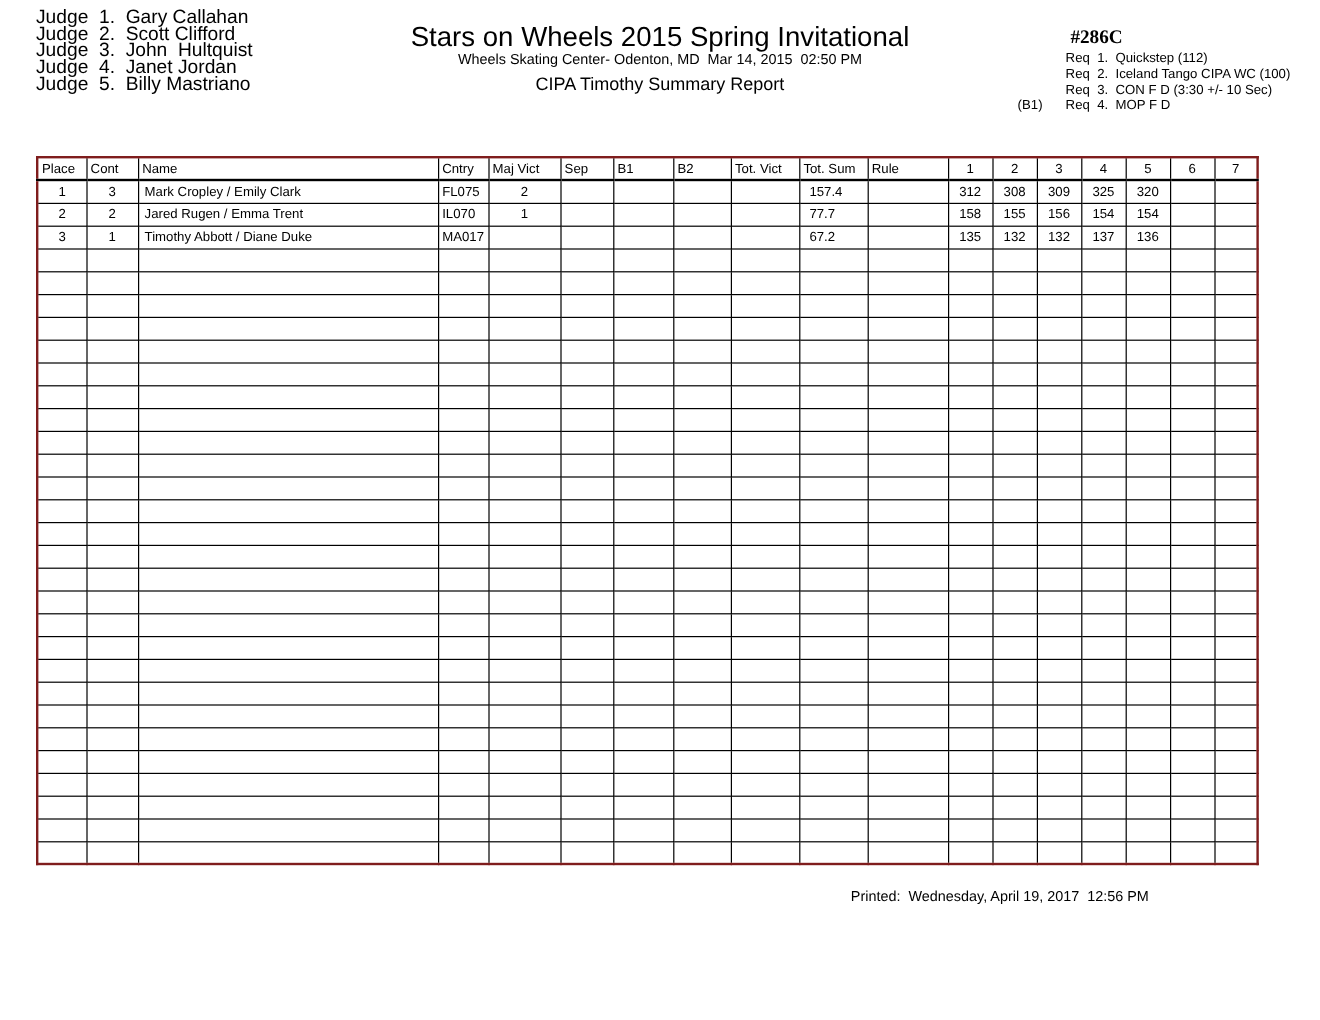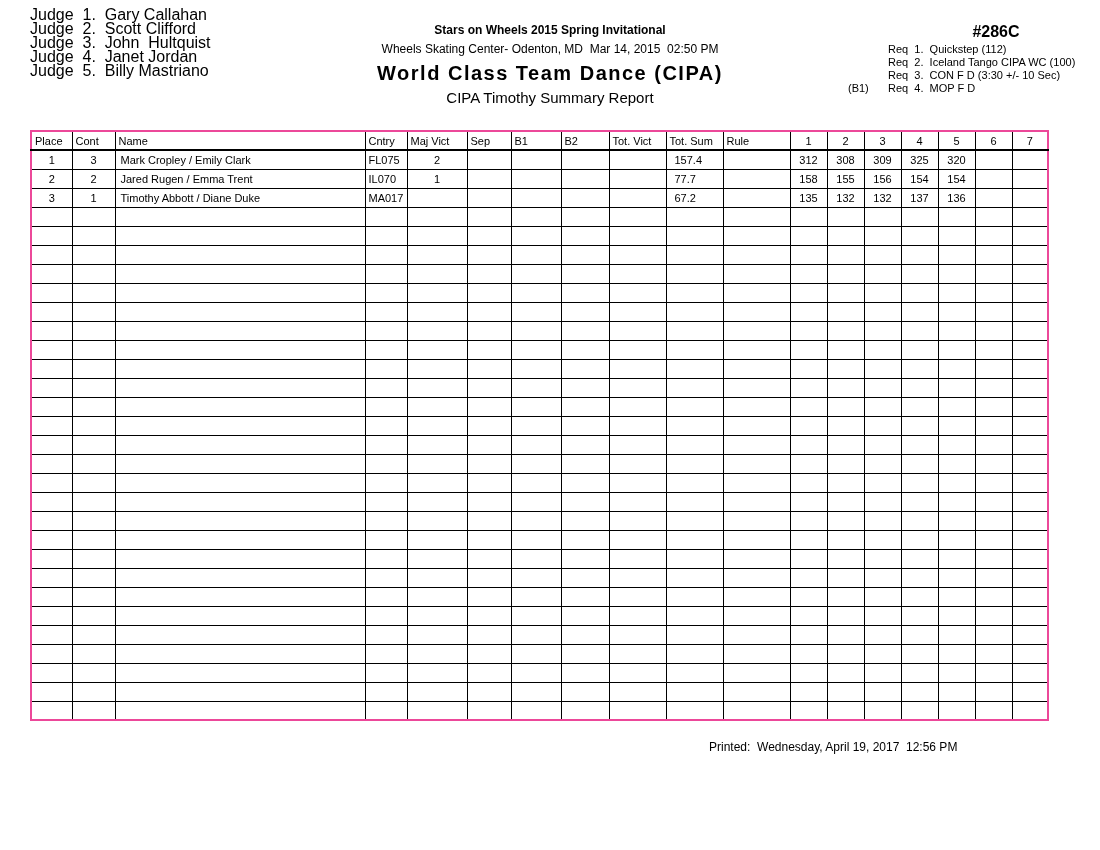--- a/index.html
+++ b/index.html
@@ -18,44 +18,45 @@
   }
   .judge-line {
     font-size: 16px; line-height: 14px; white-space: pre;
   }
 
   
   .center-header {
     position: absolute; left: 250px; top: 20px; width: 600px;
     text-align: center;
   }
-  .event-name { font-size: 12px; font-weight: bold; line-height: 20px; white-space: pre; }
+  .event-name { font-size: 23px; font-weight: normal; line-height: 20px; white-space: pre; }
   .venue-line { font-size: 12px; line-height: 19px; white-space: pre; }
   .class-title { font-size: 20px; font-weight: bold; letter-spacing: 1.5px; line-height: 25px; margin-top: 2px; white-space: pre; }
   .report-title { font-size: 15px; line-height: 19px; margin-top: 2px; white-space: pre; }
 
   
   .right-block {
     position: absolute; left: 848px; top: 22px; width: 252px;
   }
   .event-code {
-    margin-left: 44px; text-align: center;
+    margin-left: 44px; text-align: left;
     font-size: 16px; font-weight: bold; line-height: 19px;
     margin-bottom: 2px;
+    font-family: Liberation Serif, serif;
   }
   .req-line { display: flex; font-size: 11px; line-height: 13px; }
   .req-prefix { width: 40px; padding-right: 5px; white-space: pre; flex: 0 0 40px; }
   .req-text { white-space: pre; }
 
   
   .results-table-wrap { position: absolute; left: 30px; top: 130px; }
   table.results {
     border-collapse: collapse; table-layout: fixed;
     width: 1017px;
-    border: 2px solid #ec4899;
+    border: 2px solid #7f1d1d;
   }
   table.results th, table.results td {
     border: 1px solid #000;
     height: 19px;
     font-size: 11px;
     font-weight: normal;
     padding: 0 3px;
     overflow: hidden; white-space: nowrap;
     text-align: left;
     vertical-align: middle;
@@ -95,21 +96,20 @@
     <div class="judge-line">Judge  1.  Gary Callahan</div>
     <div class="judge-line">Judge  2.  Scott Clifford</div>
     <div class="judge-line">Judge  3.  John  Hultquist</div>
     <div class="judge-line">Judge  4.  Janet Jordan</div>
     <div class="judge-line">Judge  5.  Billy Mastriano</div>
   </div>
 
 <div class="center-header">
   <div class="event-name">Stars on Wheels 2015 Spring Invitational</div>
   <div class="venue-line">Wheels Skating Center- Odenton, MD  Mar 14, 2015  02:50 PM</div>
-  <div class="class-title">World Class Team Dance (CIPA)</div>
   <div class="report-title">CIPA Timothy Summary Report</div>
 </div>
 
 <div class="right-block">
   <div class="event-code">#286C</div>
   <div>
       <div class="req-line">
         <span class="req-prefix"></span>
         <span class="req-text">Req  1.  Quickstep (112)</span>
       </div>

